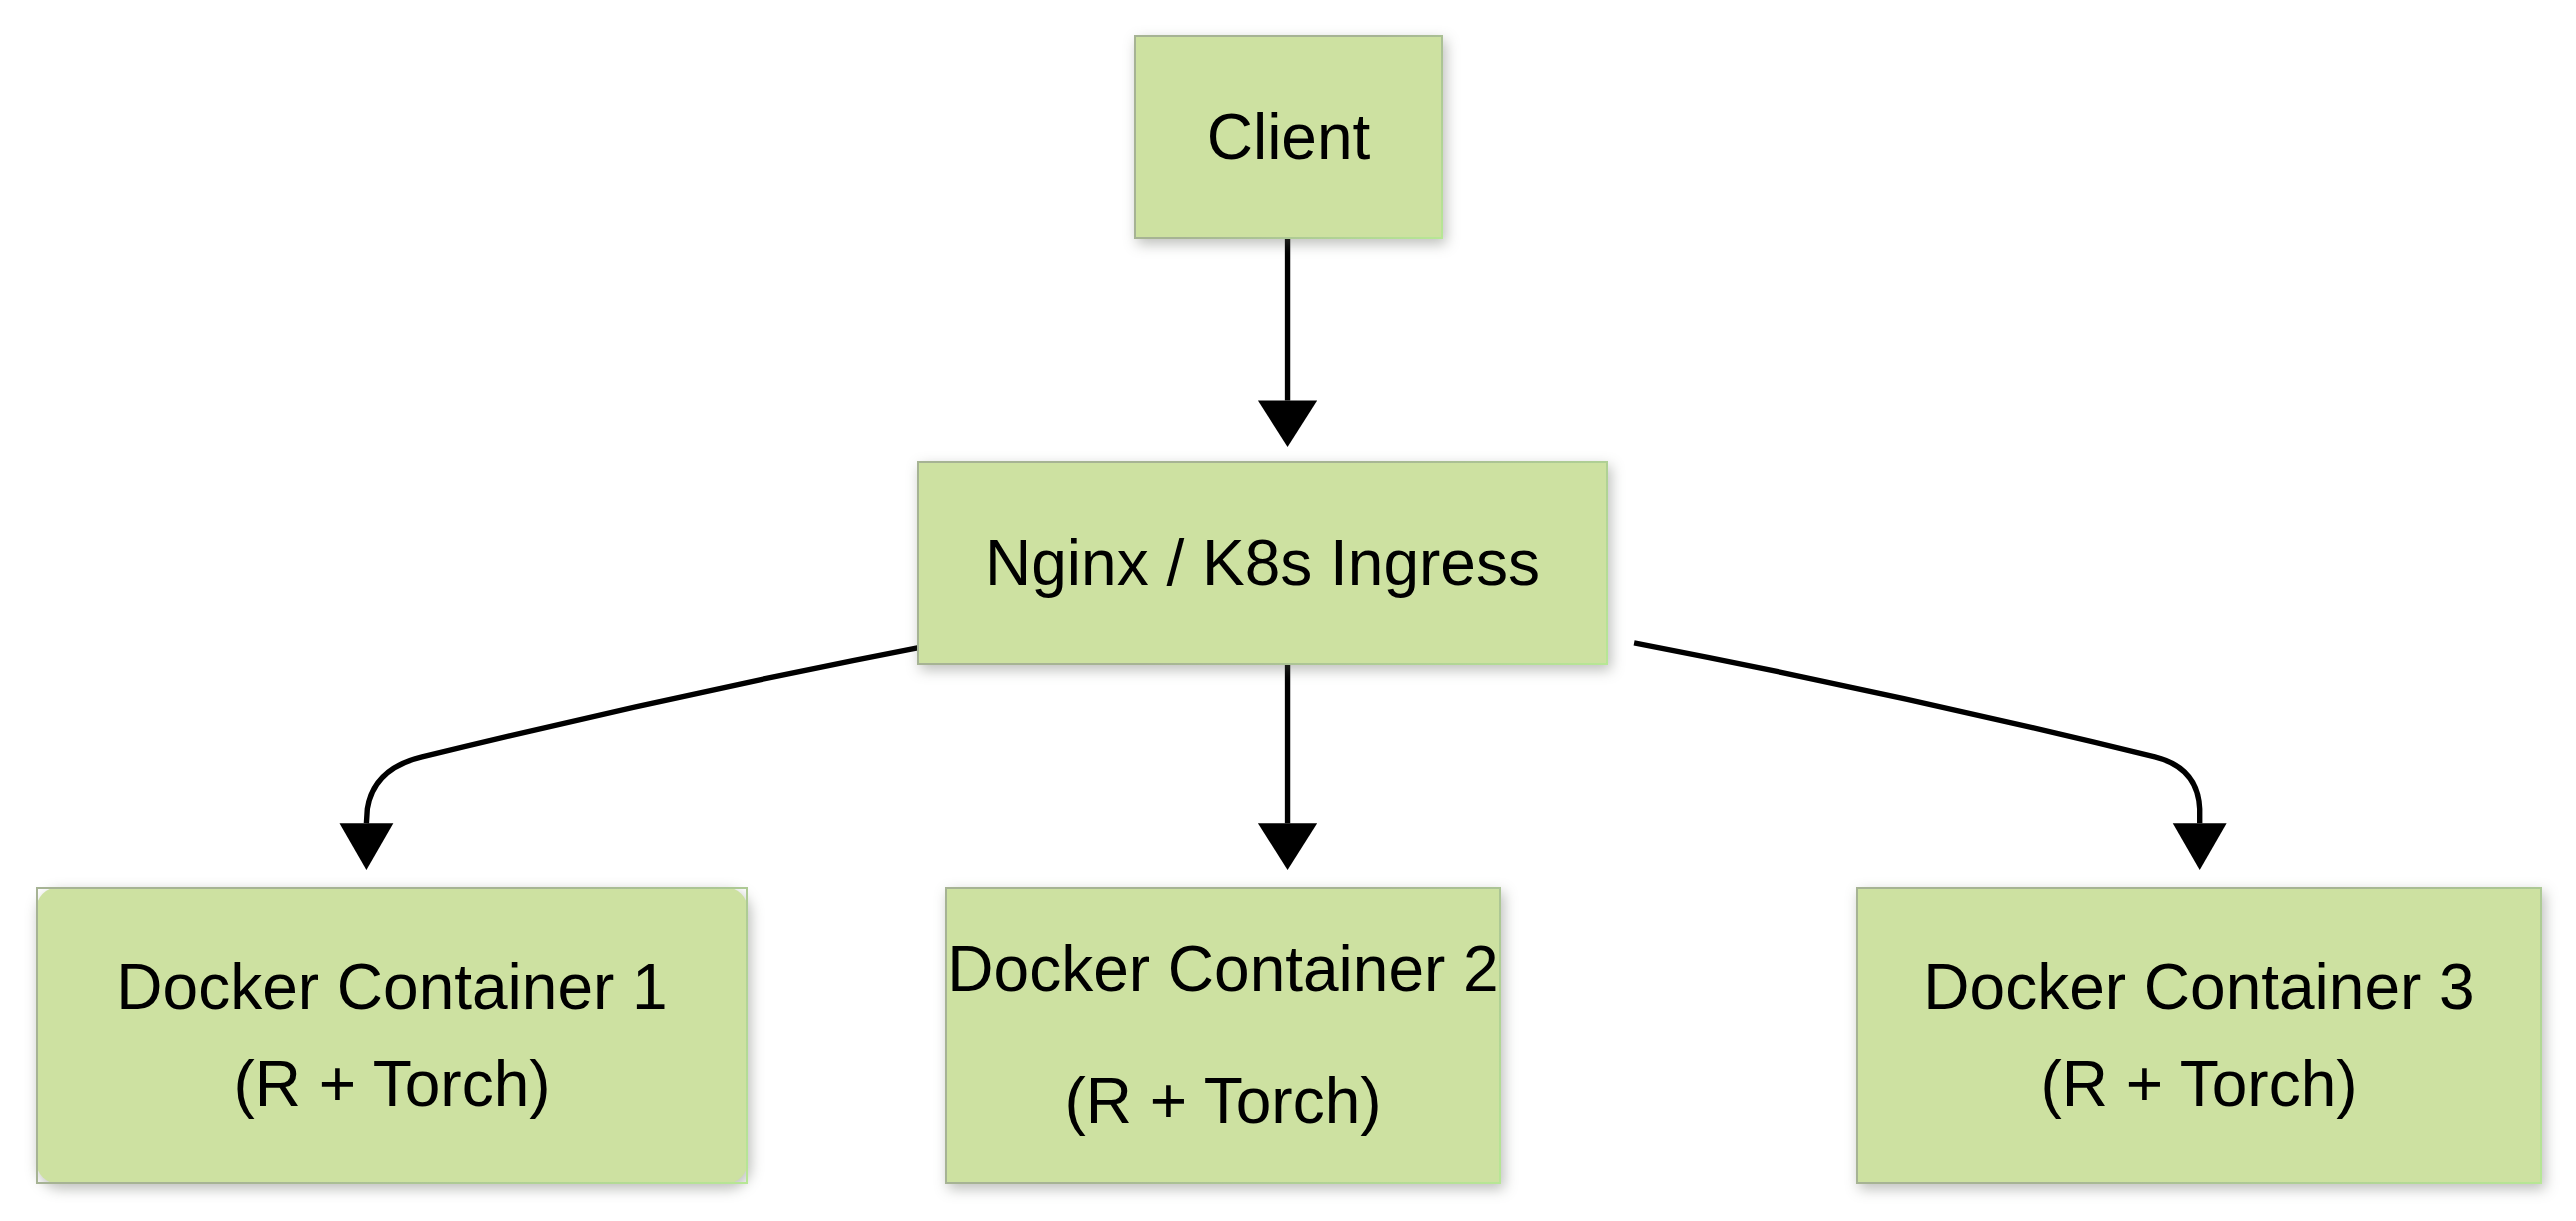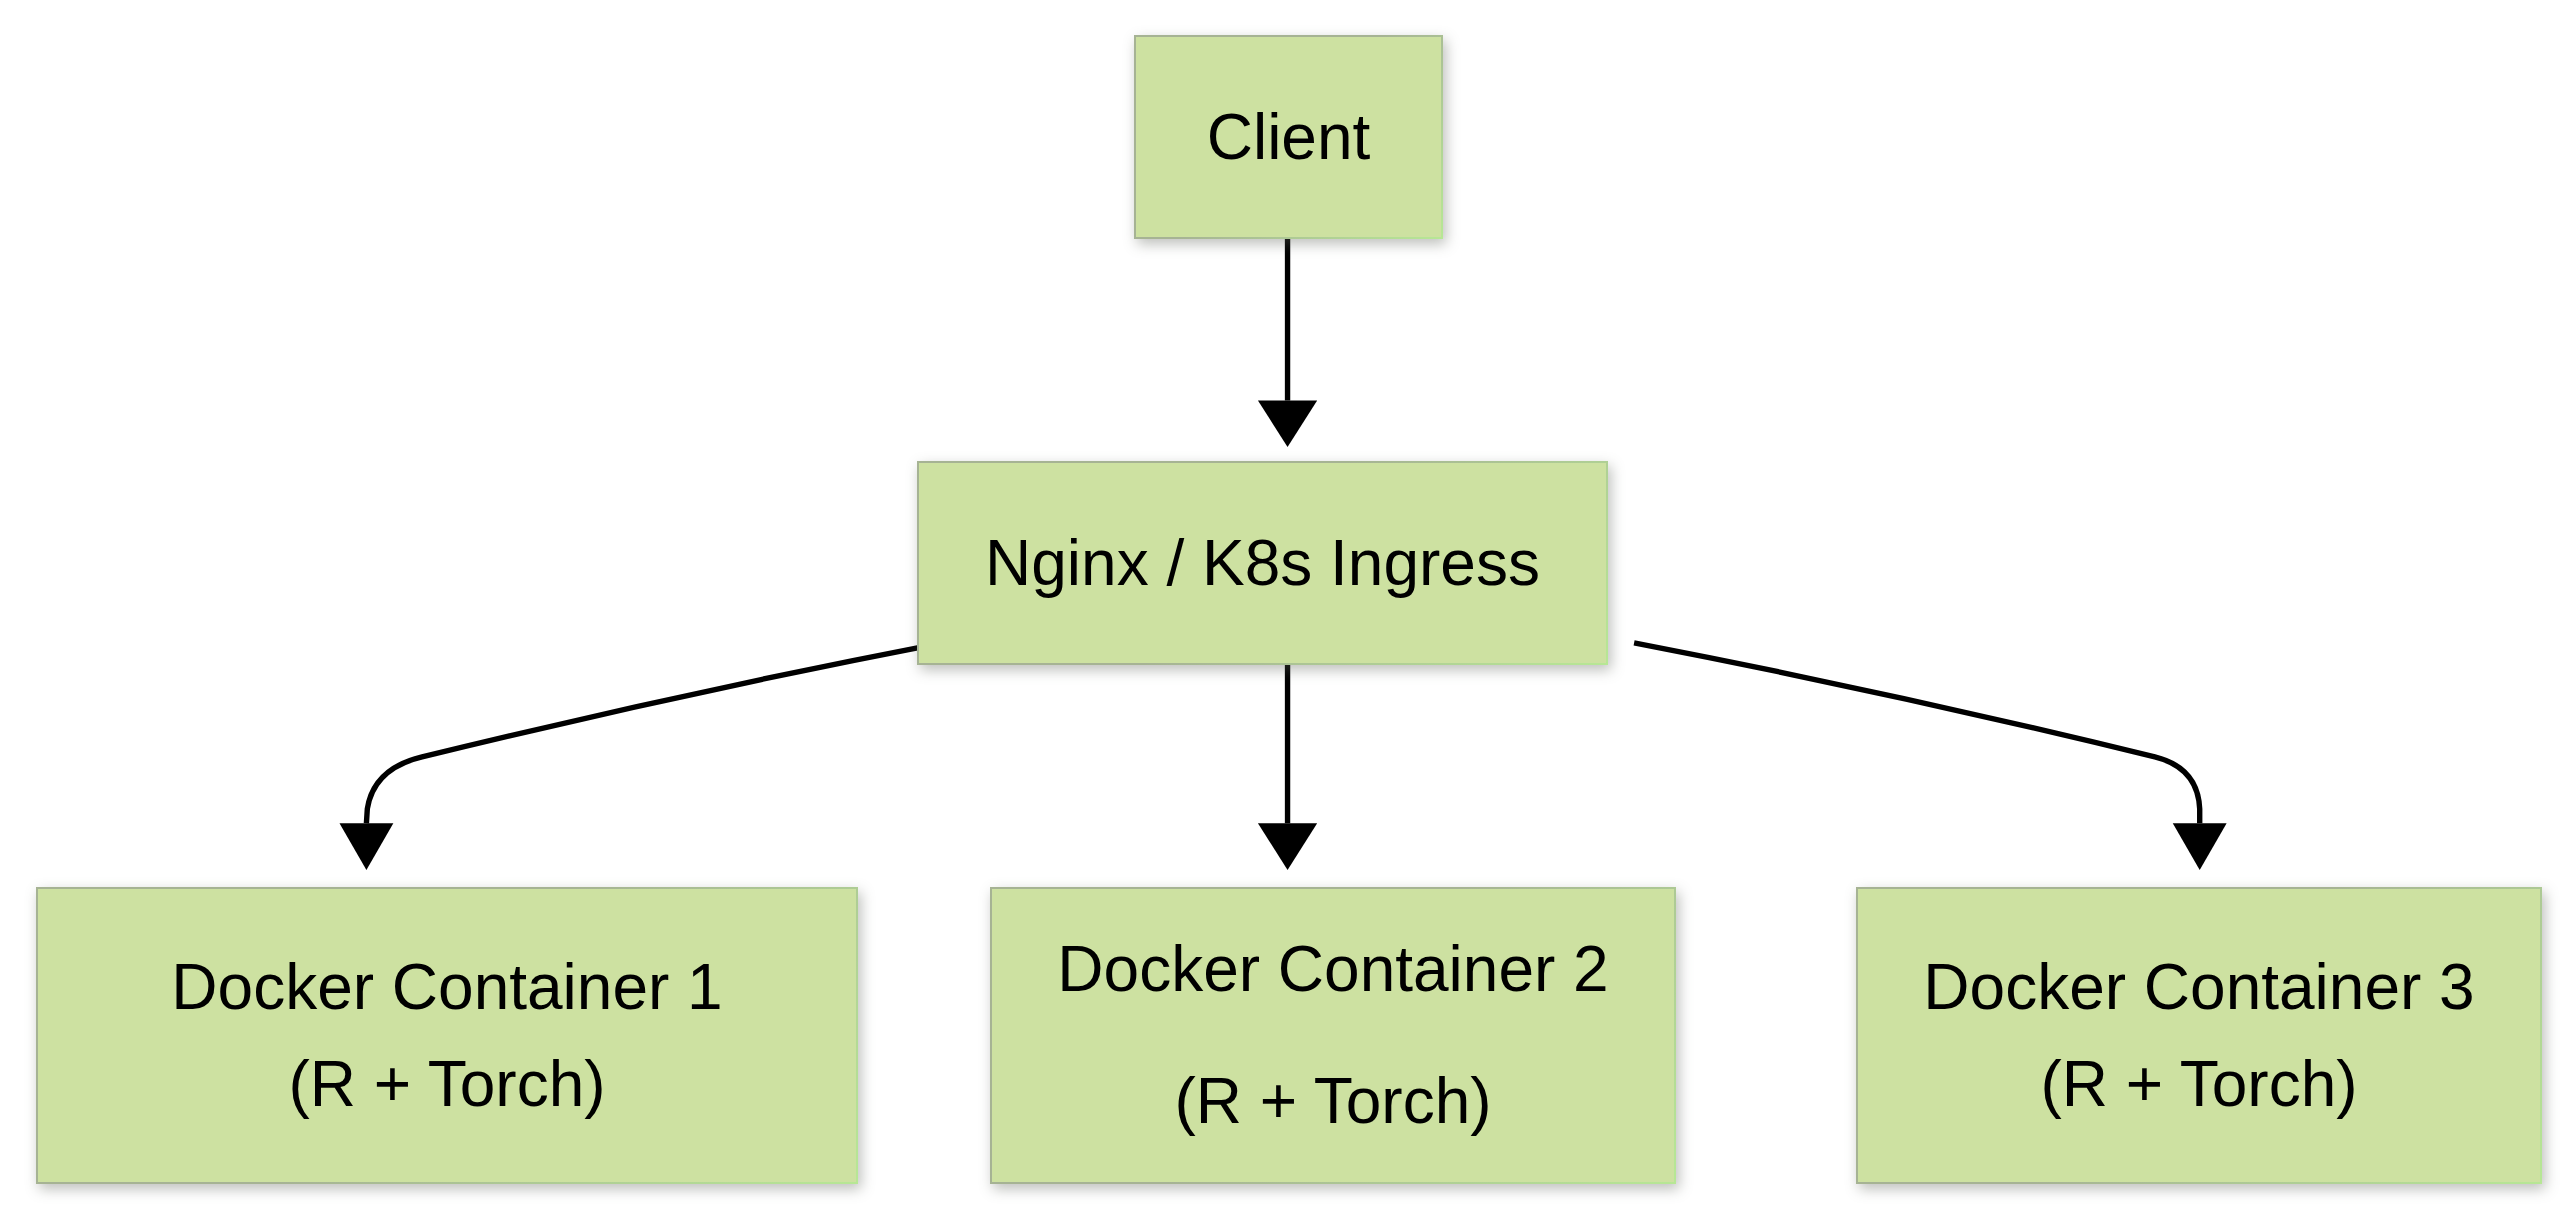--- a/index.html
+++ b/index.html
@@ -46,22 +46,22 @@
     flex-direction: column;
     align-items: center;
     justify-content: center;
     text-align: center;
     font-size: 64px;
     line-height: 97px;
     color: #000000;
   }
   .node-client  { left: 1134px; top: 35px;  width: 309px; height: 204px; }
   .node-ingress { left: 917px; top: 461px; width: 691px; height: 204px; }
-  .node-docker1 { left: 36px;   top: 887px; width: 822px; height: 297px; }
-  .node-docker2 { left: 990px; top: 887px; width: 686px; height: 297px; gap: 35px; }
+  .node-docker1 { left: 36px;   top: 887px; width: 712px; height: 297px; border-radius: 23px; }
+  .node-docker2 { left: 945px; top: 887px; width: 556px; height: 297px; gap: 35px; }
   .node-docker3 { left: 1856px; top: 887px; width: 686px; height: 297px; }
   .node-label-line {
     display: block;
     white-space: nowrap;
   }
 </style>
 </head>
 <body>
 
 <div class="canvas">

